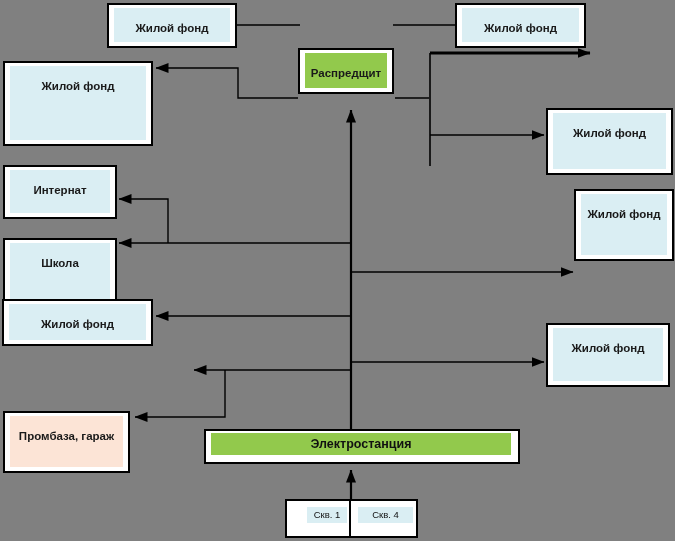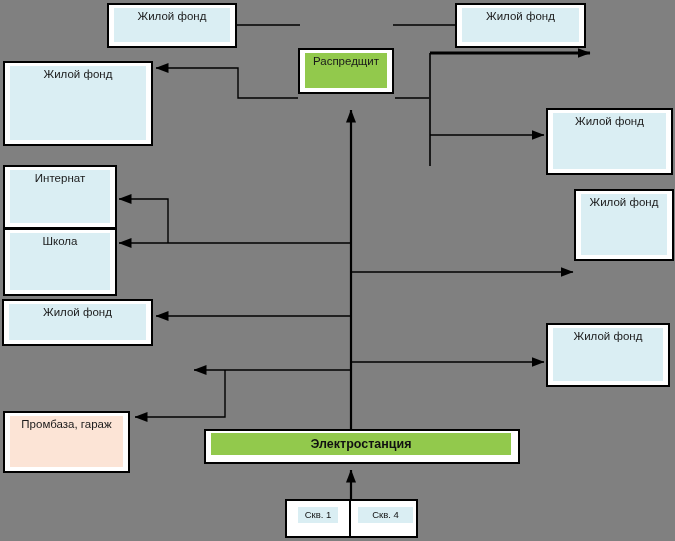--- a/index.html
+++ b/index.html
@@ -5,21 +5,21 @@
   html,body{margin:0;padding:0;background:#808080;}
   .canvas{
     position:relative;width:675px;height:541px;background:#808080;
     font-family:"Liberation Sans",sans-serif;overflow:hidden;
   }
   .wires{position:absolute;left:0;top:0;pointer-events:none;}
   .wires path{stroke:#000;fill:none;}
   .node{position:absolute;background:#ffffff;border:2px solid #000;box-sizing:border-box;}
   .inner{
     position:absolute;left:5px;right:5px;top:3px;bottom:4px;
-    text-align:center;font-size:11.5px;color:#1a1a1a;padding-top:2px;box-sizing:border-box;
+    text-align:center;font-size:11.5px;color:#1a1a1a;padding-top:14px;box-sizing:border-box;font-weight:bold;
   }
   .blue{background:#daeef3;}
   .peach{background:#fce4d6;}
   .green{background:#92c94c;}
   .lbl{display:inline-block;line-height:13px;}
   
   .ps-inner{
     position:absolute;left:5px;right:7px;top:2px;height:22px;
     text-align:center;font-size:12.5px;font-weight:bold;color:#111;
     line-height:22px;box-sizing:border-box;
@@ -102,27 +102,27 @@
       <span class="lbl">Жилой фонд</span>
     </div>
   </div>
 
   <div class="node" style="left:574px;top:189px;width:100px;height:72px">
     <div class="inner blue">
       <span class="lbl">Жилой фонд</span>
     </div>
   </div>
 
-  <div class="node" style="left:3px;top:165px;width:114px;height:64px">
+  <div class="node" style="left:3px;top:165px;width:114px;height:54px">
     <div class="inner blue">
       <span class="lbl">Интернат</span>
     </div>
   </div>
 
-  <div class="node" style="left:3px;top:228px;width:114px;height:68px">
+  <div class="node" style="left:3px;top:238px;width:114px;height:68px">
     <div class="inner blue">
       <span class="lbl">Школа</span>
     </div>
   </div>
 
   <div class="node" style="left:2px;top:299px;width:151px;height:47px">
     <div class="inner blue">
       <span class="lbl">Жилой фонд</span>
     </div>
   </div>
@@ -140,18 +140,18 @@
     </div>
   </div>
 
   <div class="node" style="left:204px;top:429px;width:316px;height:35px">
     <div class="ps-inner green">
       <span>Электростанция</span>
     </div>
   </div>
 
   <div class="node" style="left:285px;top:499px;width:133px;height:39px">
-    <div class="well-chip" style="left:11px;width:40px">Скв. 1</div>
+    <div class="well-chip" style="left:20px;width:40px">Скв. 1</div>
     <div class="well-divider"></div>
     <div class="well-chip" style="left:71px;width:55px">Скв. 4</div>
   </div>
 
 </div>
 
 </body></html>

